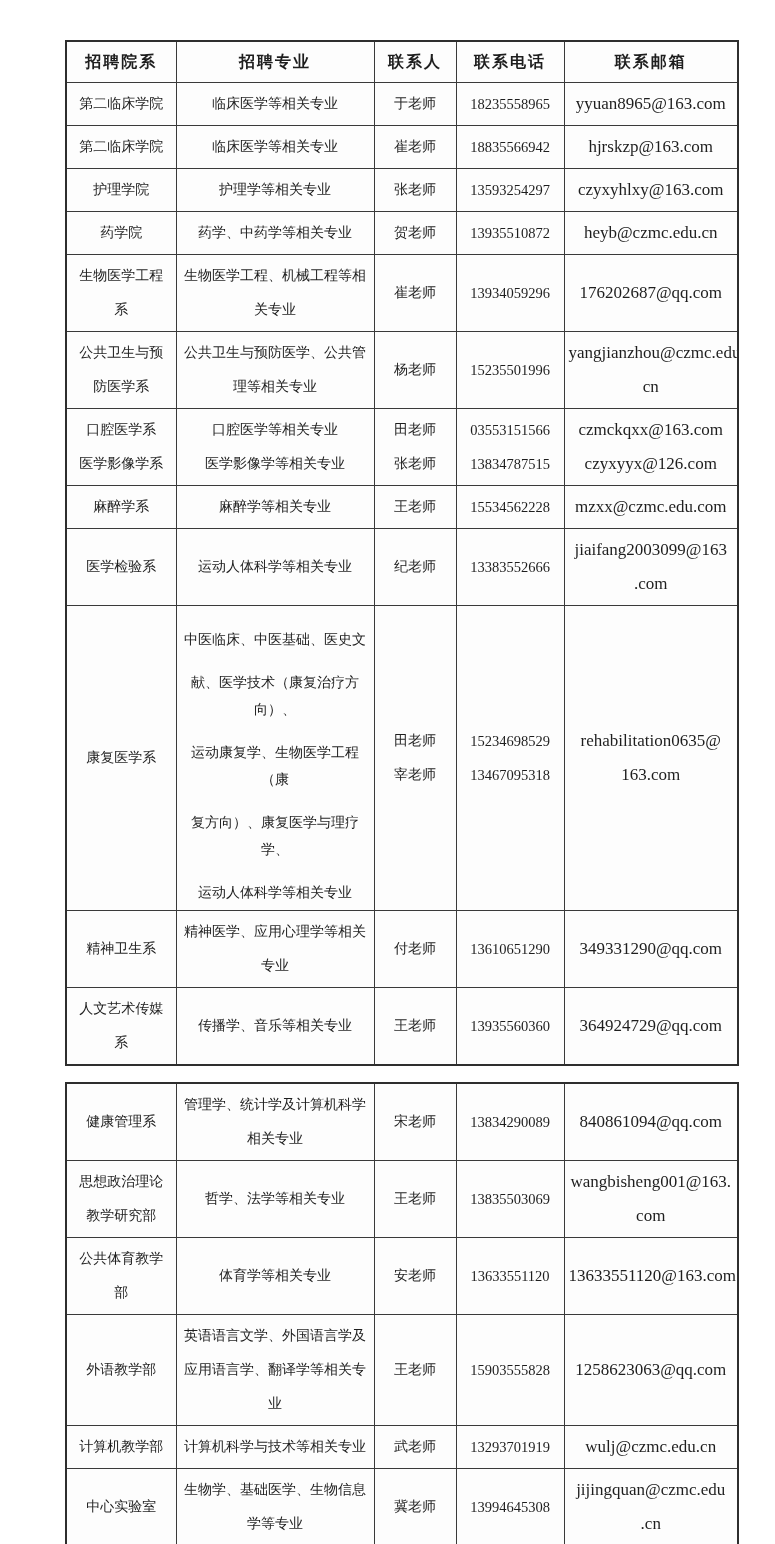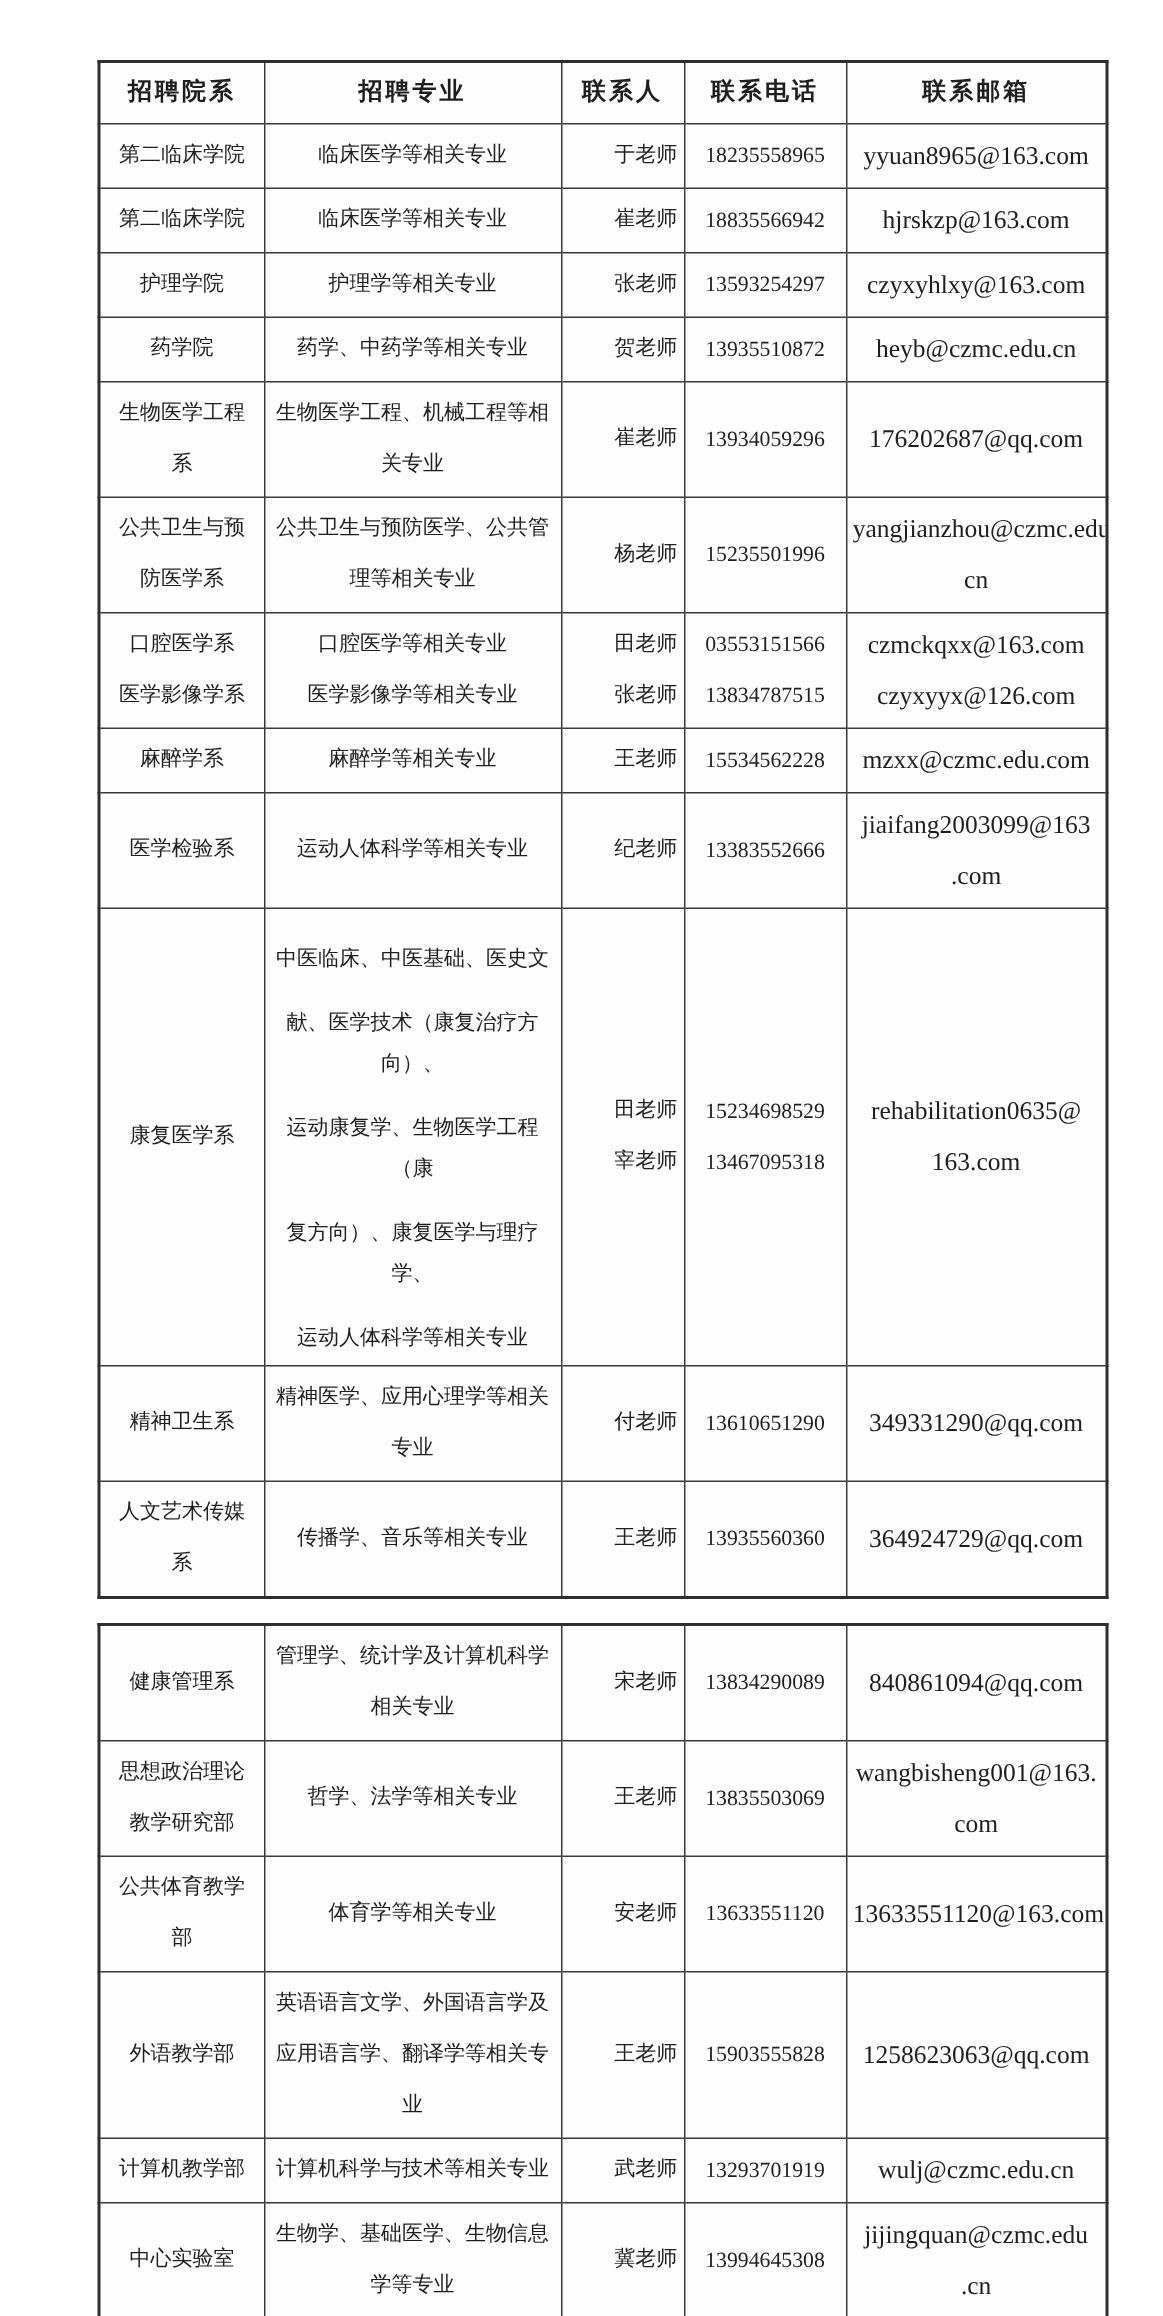--- a/index.html
+++ b/index.html
@@ -40,21 +40,21 @@
     font-weight: bold;
     line-height: 34px;
     padding: 3px 4px;
     letter-spacing: 2px;
   }
   .contact-table td { font-size: 14px; }
   .contact-table td .line { line-height: 34px; white-space: nowrap; }
   .contact-table td.dense .line { line-height: 27px; white-space: normal; margin-top: 16px; }
   td.c0 { width: 110px; }
   td.c1 { width: 198px; font-family: Liberation Serif, serif; }
-  td.c2 { width: 82px; text-align: right; }
+  td.c2 { width: 82px; }
   td.c3 { width: 108px; font-size: 14.5px; text-align: center; }
   td.c4 { width: 174px; font-size: 17px; }
   col.c0 { width: 110px; }
   col.c1 { width: 198px; }
   col.c2 { width: 82px; }
   col.c3 { width: 108px; }
   col.c4 { width: 174px; }
   .footer-band {
     margin-top: auto;
     min-height: 86px;

